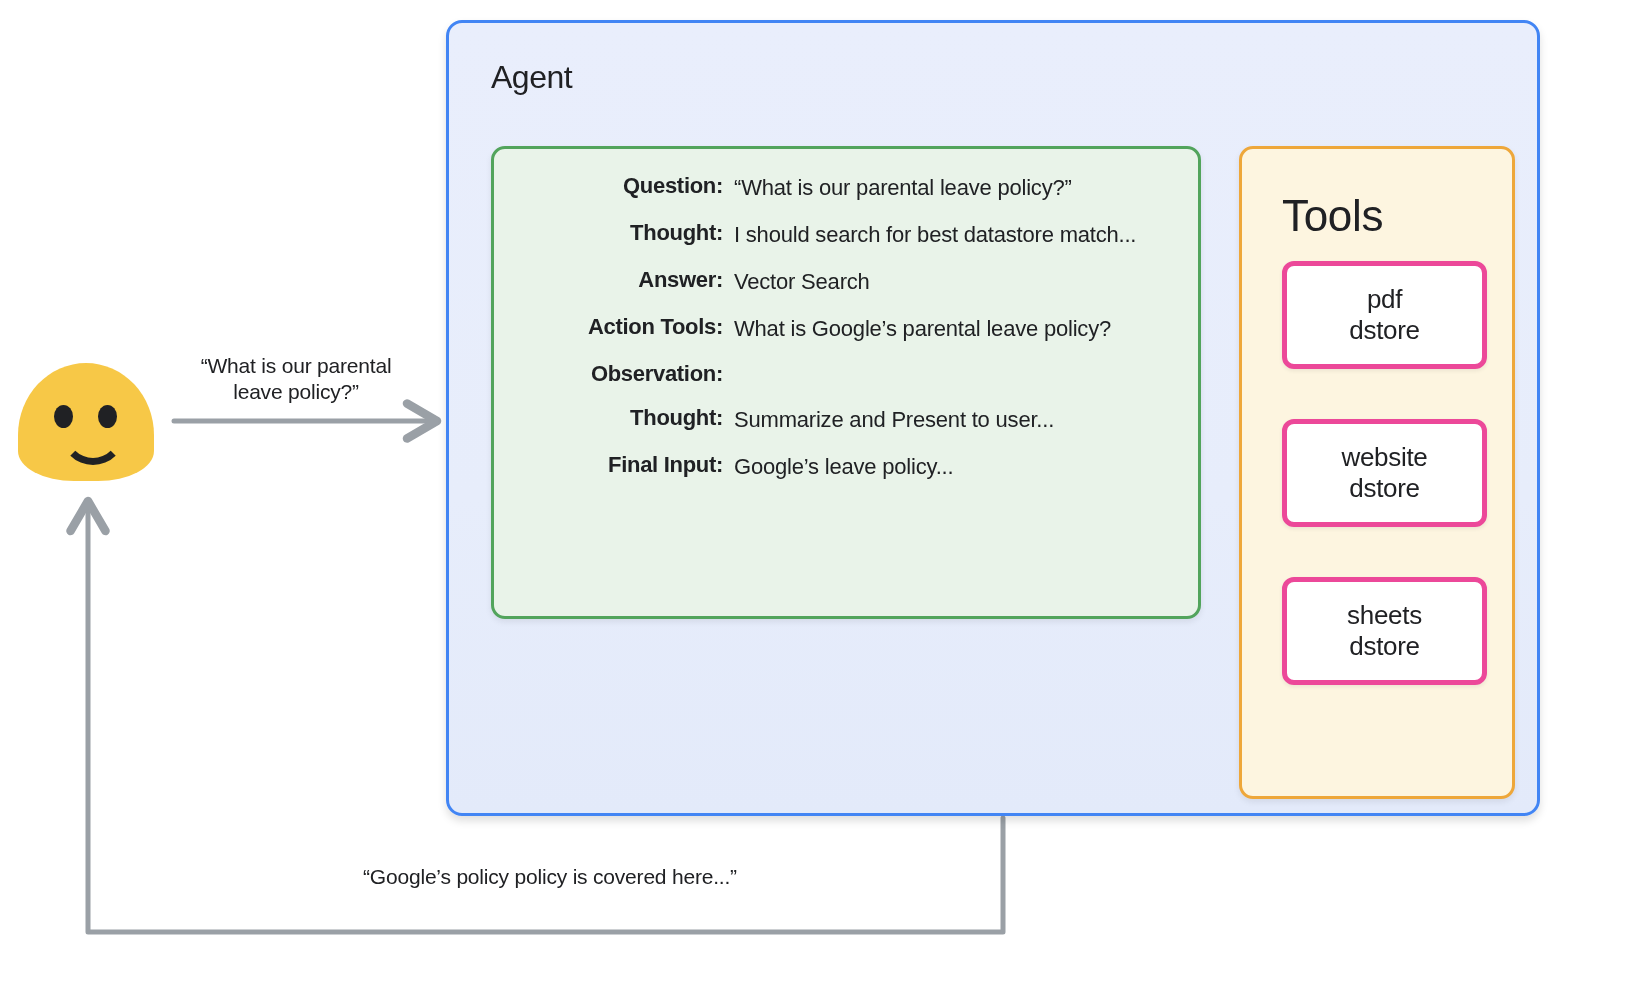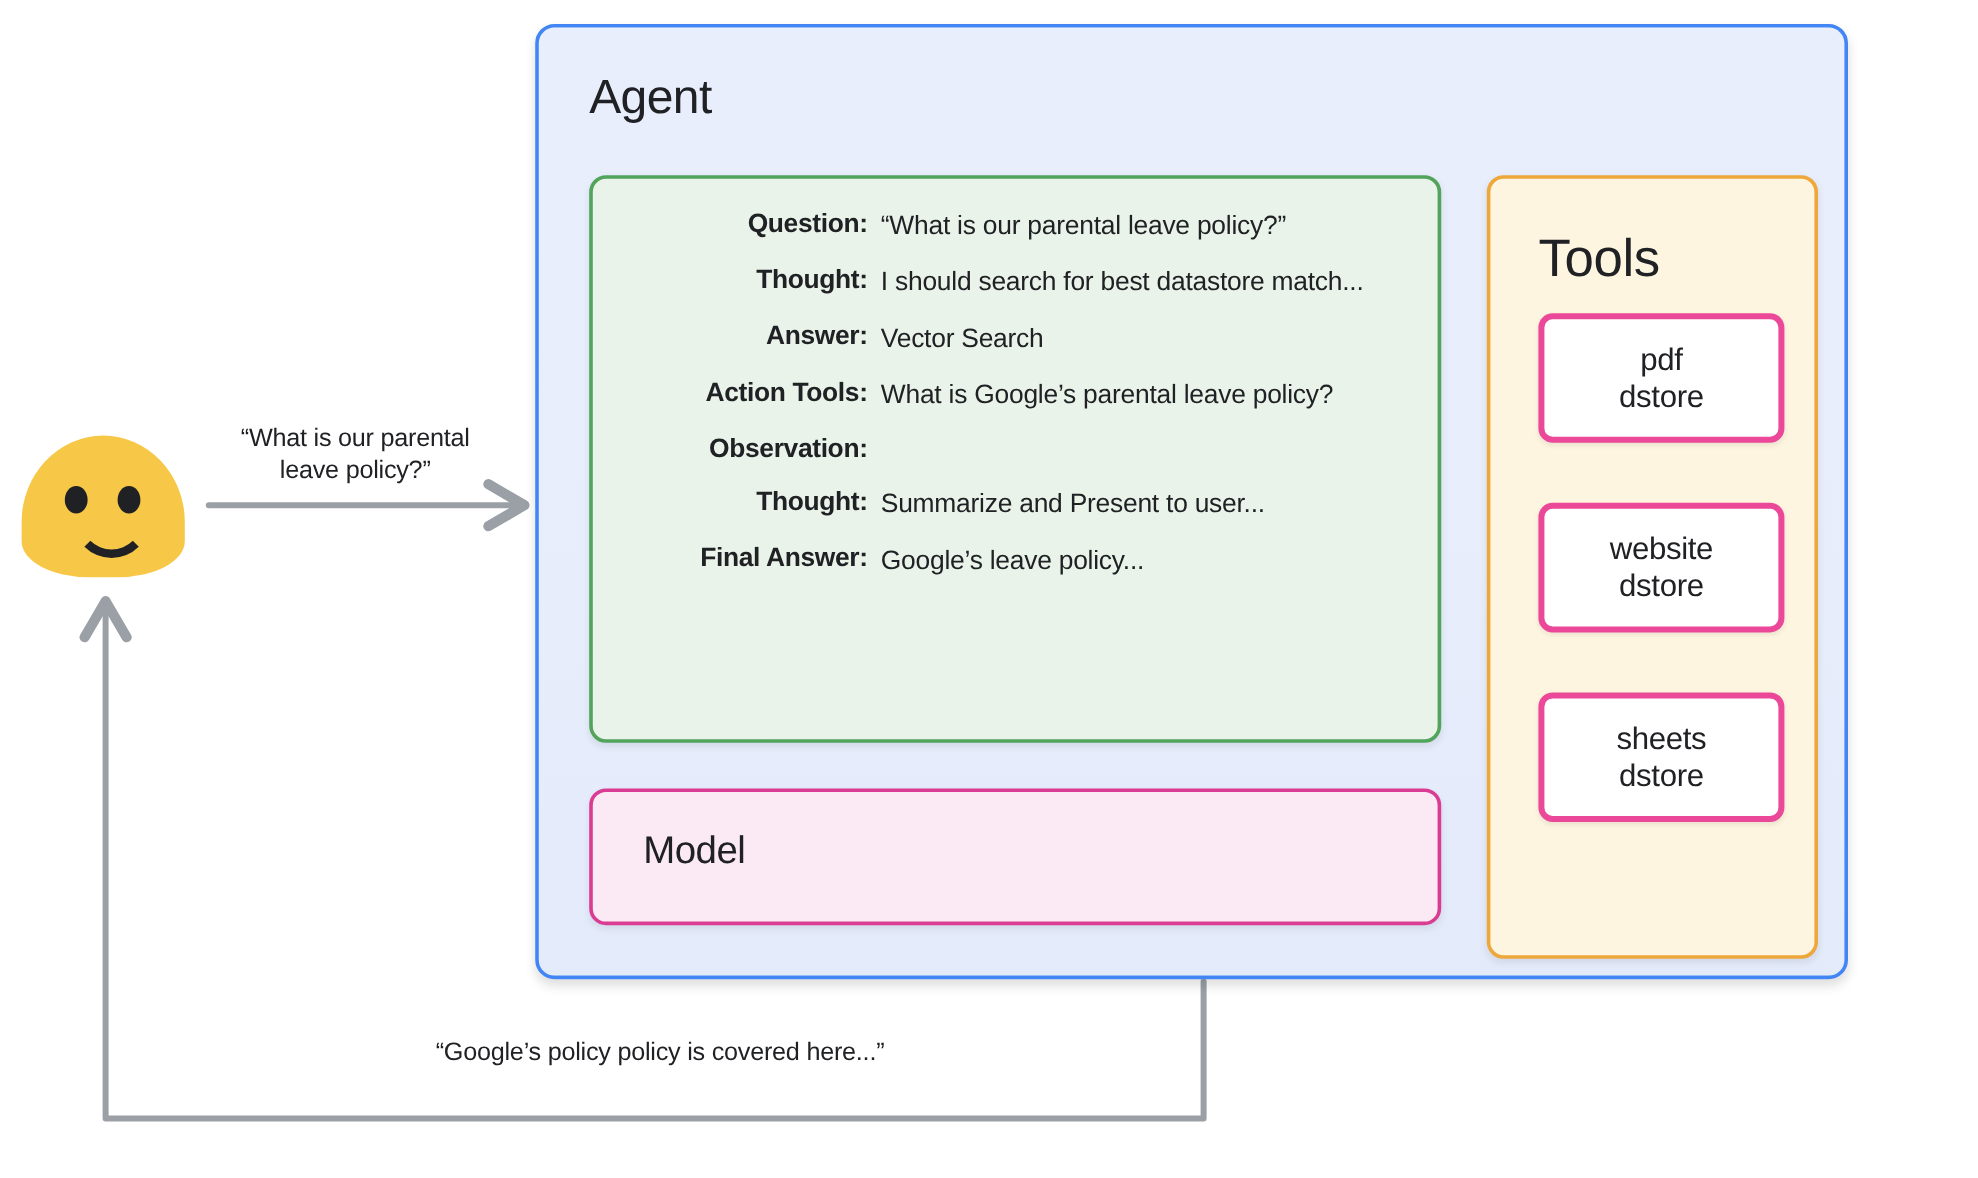--- a/index.html
+++ b/index.html
@@ -100,21 +100,21 @@
     background: linear-gradient(180deg, #e9eefc 0%, #e7edfb 60%, #e3eafa 100%);
     border: 3px solid #4285f4;
     border-radius: 16px;
     box-shadow: 0 5px 9px rgba(0,0,0,0.13);
     box-sizing: border-box;
   }
   #agent-title {
     position: absolute;
     left: 42px;
     top: 36px;
-    font-size: 40px;
+    font-size: 32px;
     font-weight: 400;
     letter-spacing: -0.5px;
     color: #202124;
   }
 
   
   #trace-box {
     position: absolute;
     left: 42px;
     top: 123px;
@@ -283,29 +283,26 @@
             <div class="trace-val">What is Google’s parental leave policy?</div>
           </div>
           <div class="trace-row">
             <div class="trace-key">Observation:</div>
           </div>
           <div class="trace-row">
             <div class="trace-key">Thought:</div>
             <div class="trace-val">Summarize and Present to user...</div>
           </div>
           <div class="trace-row">
-            <div class="trace-key">Final Answer:</div>
+            <div class="trace-key">Final Input:</div>
             <div class="trace-val">Google’s leave policy...</div>
           </div>
         </div>
     </div>
 
-    <div id="model-box">
-      <div id="model-title">Model</div>
-    </div>
 
     <div id="tools-box">
       <div id="tools-title">Tools</div>
       <div class="tool-list" id="tool-list">
           <div class="tool-card">pdf
 dstore</div>
           <div class="tool-card">website
 dstore</div>
           <div class="tool-card">sheets
 dstore</div>

